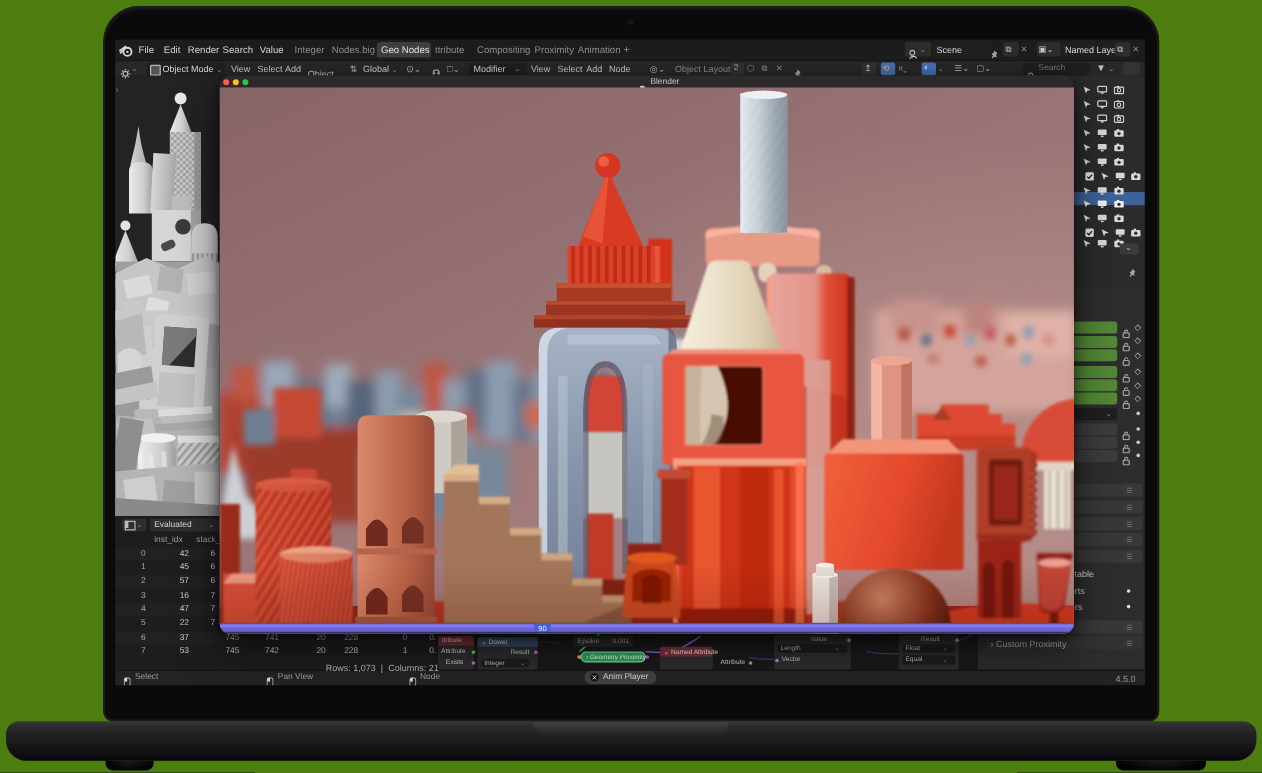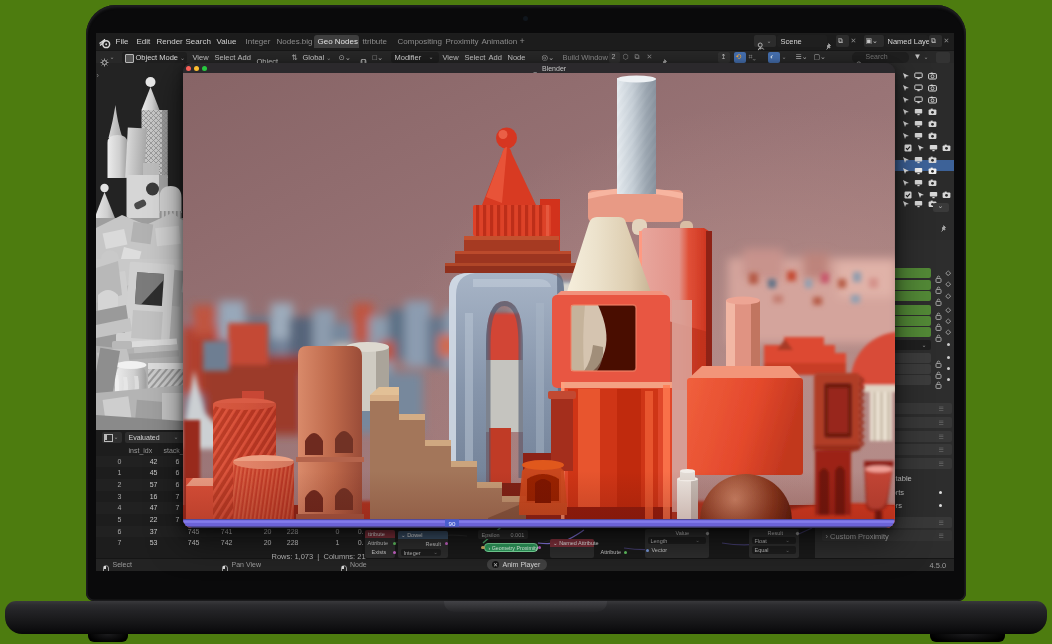--- a/index.html
+++ b/index.html
@@ -209,21 +209,21 @@
         </svg></div>
     <div class="txt" style="left:277px;top:20px;font-size:7.5px;color:#b8b8b8;">□⌄</div>
     <div class="abs" style="left:295px;top:18.5px;width:48px;height:11px;background:#1f1f1f;border-radius:3px;"></div>
     <div class="txt" style="left:299px;top:20px;font-size:7.5px;color:#d8d8d8;">Modifier</div>
     <div class="txt" style="left:333px;top:20px;font-size:6px;color:#999;">⌄</div>
     <div class="txt" style="left:347px;top:20px;font-size:7.5px;color:#cccccc;">View</div>
     <div class="txt" style="left:369px;top:20px;font-size:7.5px;color:#cccccc;">Select</div>
     <div class="txt" style="left:393px;top:20px;font-size:7.5px;color:#cccccc;">Add</div>
     <div class="txt" style="left:412px;top:20px;font-size:7.5px;color:#cccccc;">Node</div>
     <div class="txt" style="left:446px;top:20px;font-size:7.5px;color:#b8b8b8;">◎⌄</div>
-    <div class="txt" style="left:467px;top:20px;font-size:7.5px;color:#8f8f8f;">Build Window</div>
+    <div class="txt" style="left:467px;top:20px;font-size:7.5px;color:#8f8f8f;">Object Layout</div>
     <div class="abs" style="left:513px;top:18.5px;width:11px;height:11px;background:#333;border-radius:2px;"></div>
     <div class="txt" style="left:516px;top:20px;font-size:7px;color:#bbb;">2</div>
     <div class="txt" style="left:527px;top:20px;font-size:7px;color:#999;">⬡</div>
     <div class="txt" style="left:539px;top:20px;font-size:7px;color:#999;">⧉</div>
     <div class="txt" style="left:551px;top:20px;font-size:7px;color:#888;">✕</div>
     <div class="abs" style="left:565px;top:20px;"><svg width="7" height="8" viewBox="0 0 7 8">
           <path d="M3.5,0.5 L5.5,2.5 L4.6,3.4 L5,5 L3.5,4.4 L1.6,6.5 M3.5,4.4 L2,3 L3,2.6 Z" stroke="#a5a5a5" stroke-width="0.9" fill="#a5a5a5"></path>
         </svg></div>
     <div class="abs" style="left:622px;top:18.5px;width:12px;height:11px;background:#333;border-radius:2px;"></div>
     <div class="txt" style="left:625px;top:19.5px;font-size:7px;color:#ccc;">↥</div>

